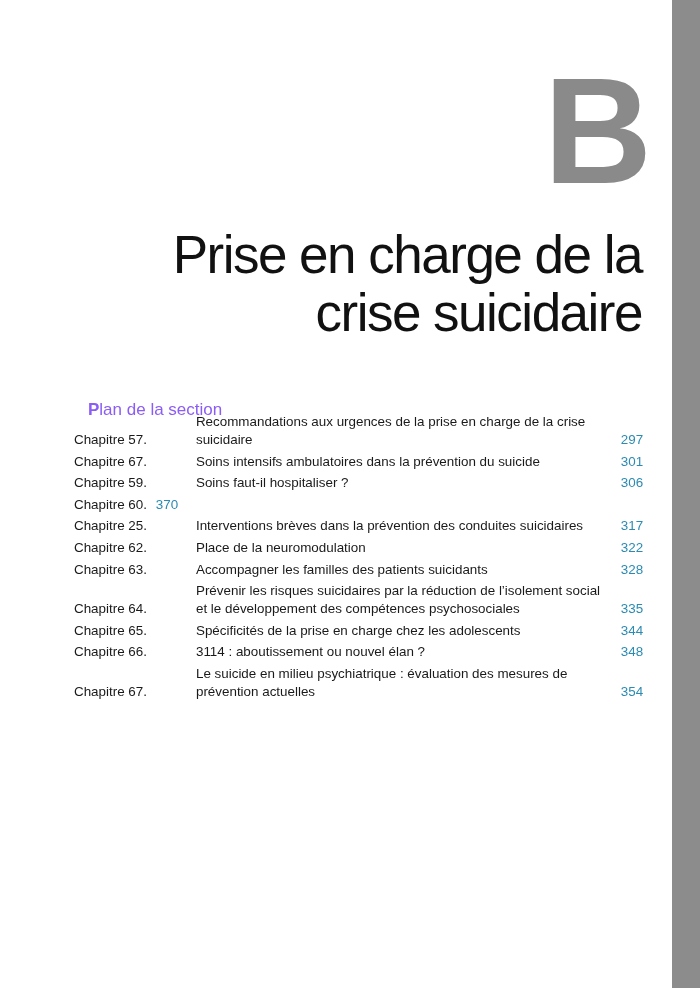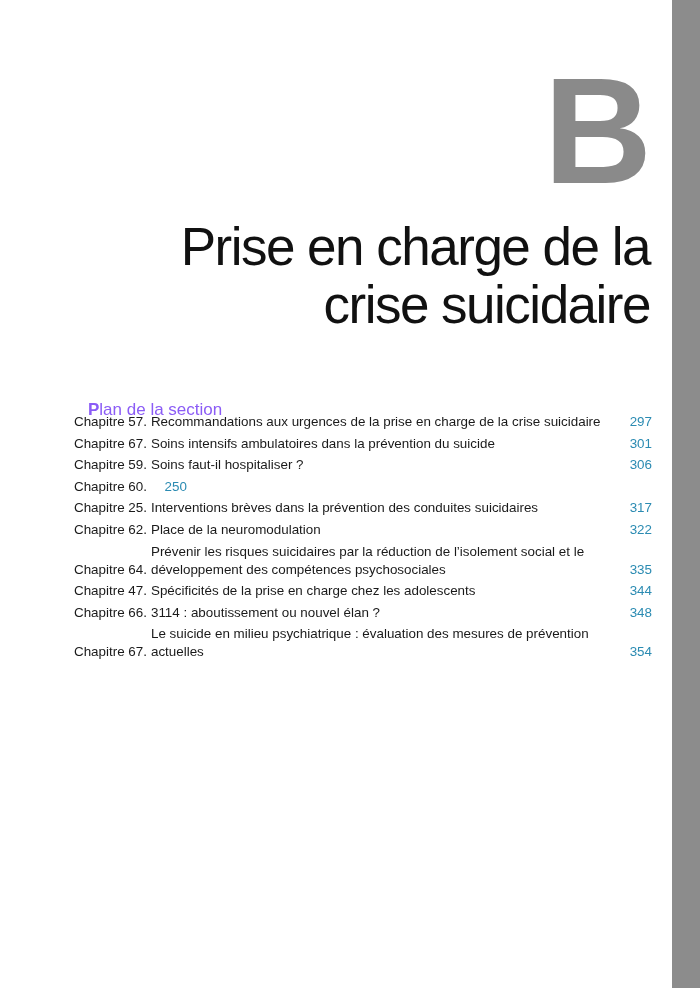--- a/index.html
+++ b/index.html
@@ -39,21 +39,21 @@
       right: 50px;
       top: 218px;
       width: 560px;
       text-align: right;
       font-family: "Liberation Sans", sans-serif;
       font-weight: normal;
       font-size: 53px;
       line-height: 58px;
       color: #111;
       letter-spacing: -1.5px;
-      margin: 0;
+      margin: 8px;
     }
     .plan-heading {
       position: absolute;
       left: 74px;
       top: 386px;
       font-size: 17px;
       color: #8b5cf6;
       margin: 14px;
       font-weight: normal;
     }
@@ -78,25 +78,26 @@
       color: #1a1a1a;
     }
     .toc-label {
       white-space: nowrap;
       flex: 0 0 auto;
       text-align: right;
     }
     .toc-text {
       flex: 1 1 auto;
       padding-left: 4px;
+      margin-left: 45px;
     }
     .toc-page {
       flex: 0 0 auto;
       width: 40px;
-      text-align: right;
+      text-align: center;
       color: #2b8bb2;
     }
   </style>
 </head>
 <body>
 
 <div class="side-bar"></div>
 
 <div class="section-letter">B</div>
 
@@ -118,39 +119,44 @@
     <span class="toc-text">Soins intensifs ambulatoires dans la prévention du suicide</span>
     <span class="toc-page">301</span>
   </li>
   <li class="toc-row">
     <span class="toc-label">Chapitre 59.</span>
     <span class="toc-text">Soins faut-il hospitaliser ?</span>
     <span class="toc-page">306</span>
   </li>
   <li class="toc-row">
     <span class="toc-label">Chapitre 60.</span>
-    <span class="toc-page">250</span>
+    <span class="toc-page">370</span>
   </li>
   <li class="toc-row">
     <span class="toc-label">Chapitre 25.</span>
     <span class="toc-text">Interventions brèves dans la prévention des conduites suicidaires</span>
     <span class="toc-page">317</span>
   </li>
   <li class="toc-row">
     <span class="toc-label">Chapitre 62.</span>
     <span class="toc-text">Place de la neuromodulation</span>
     <span class="toc-page">322</span>
   </li>
   <li class="toc-row">
+    <span class="toc-label">Chapitre 63.</span>
+    <span class="toc-text">Accompagner les familles des patients suicidants</span>
+    <span class="toc-page">328</span>
+  </li>
+  <li class="toc-row">
     <span class="toc-label">Chapitre 64.</span>
     <span class="toc-text">Prévenir les risques suicidaires par la réduction de l’isolement social et le développement des compétences psychosociales</span>
     <span class="toc-page">335</span>
   </li>
   <li class="toc-row">
-    <span class="toc-label">Chapitre 47.</span>
+    <span class="toc-label">Chapitre 65.</span>
     <span class="toc-text">Spécificités de la prise en charge chez les adolescents</span>
     <span class="toc-page">344</span>
   </li>
   <li class="toc-row">
     <span class="toc-label">Chapitre 66.</span>
     <span class="toc-text">3114 : aboutissement ou nouvel élan ?</span>
     <span class="toc-page">348</span>
   </li>
   <li class="toc-row">
     <span class="toc-label">Chapitre 67.</span>

